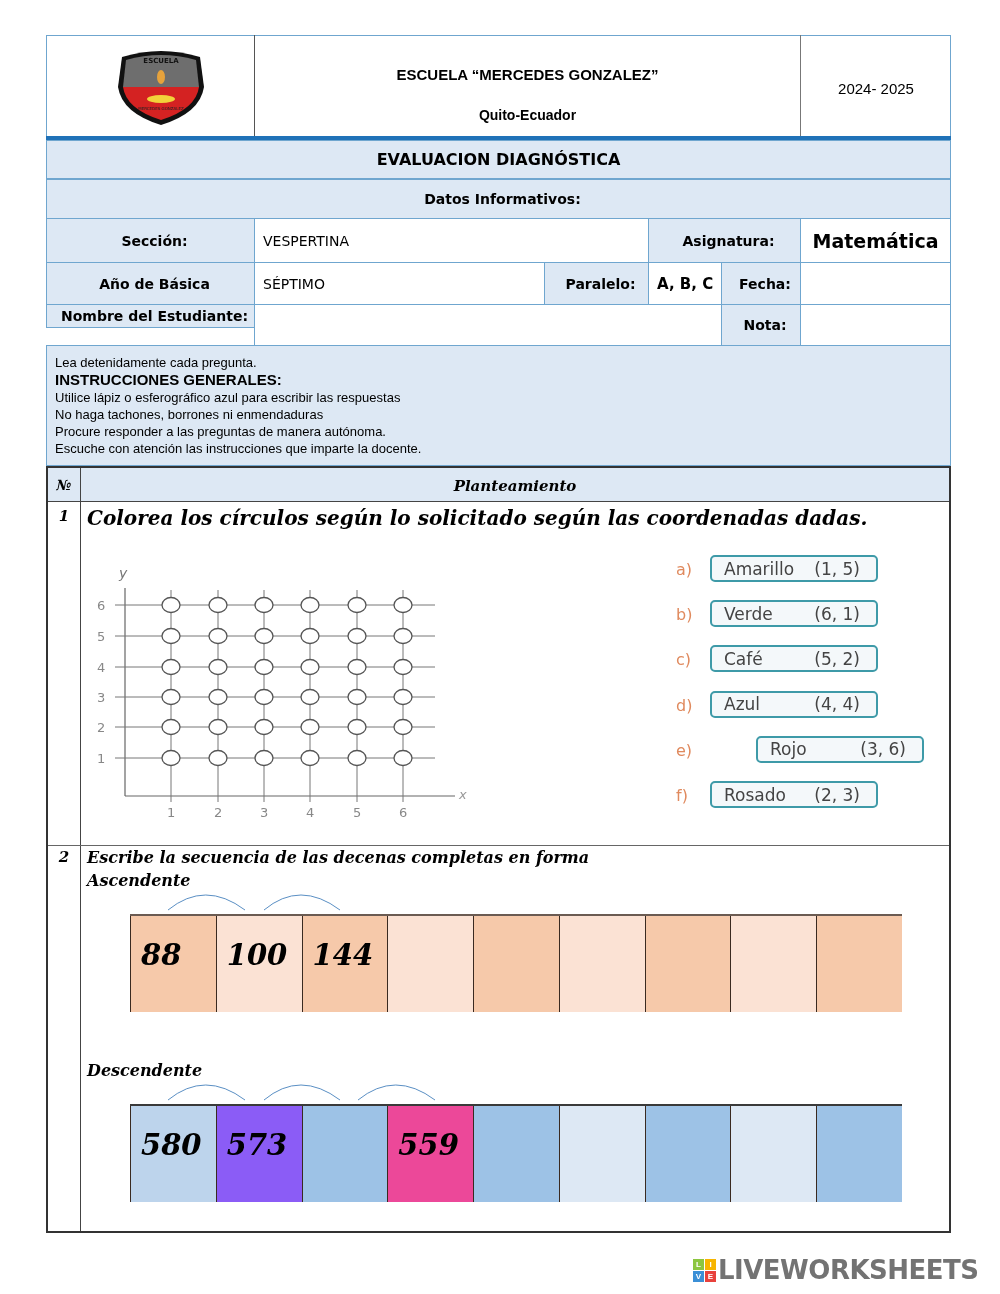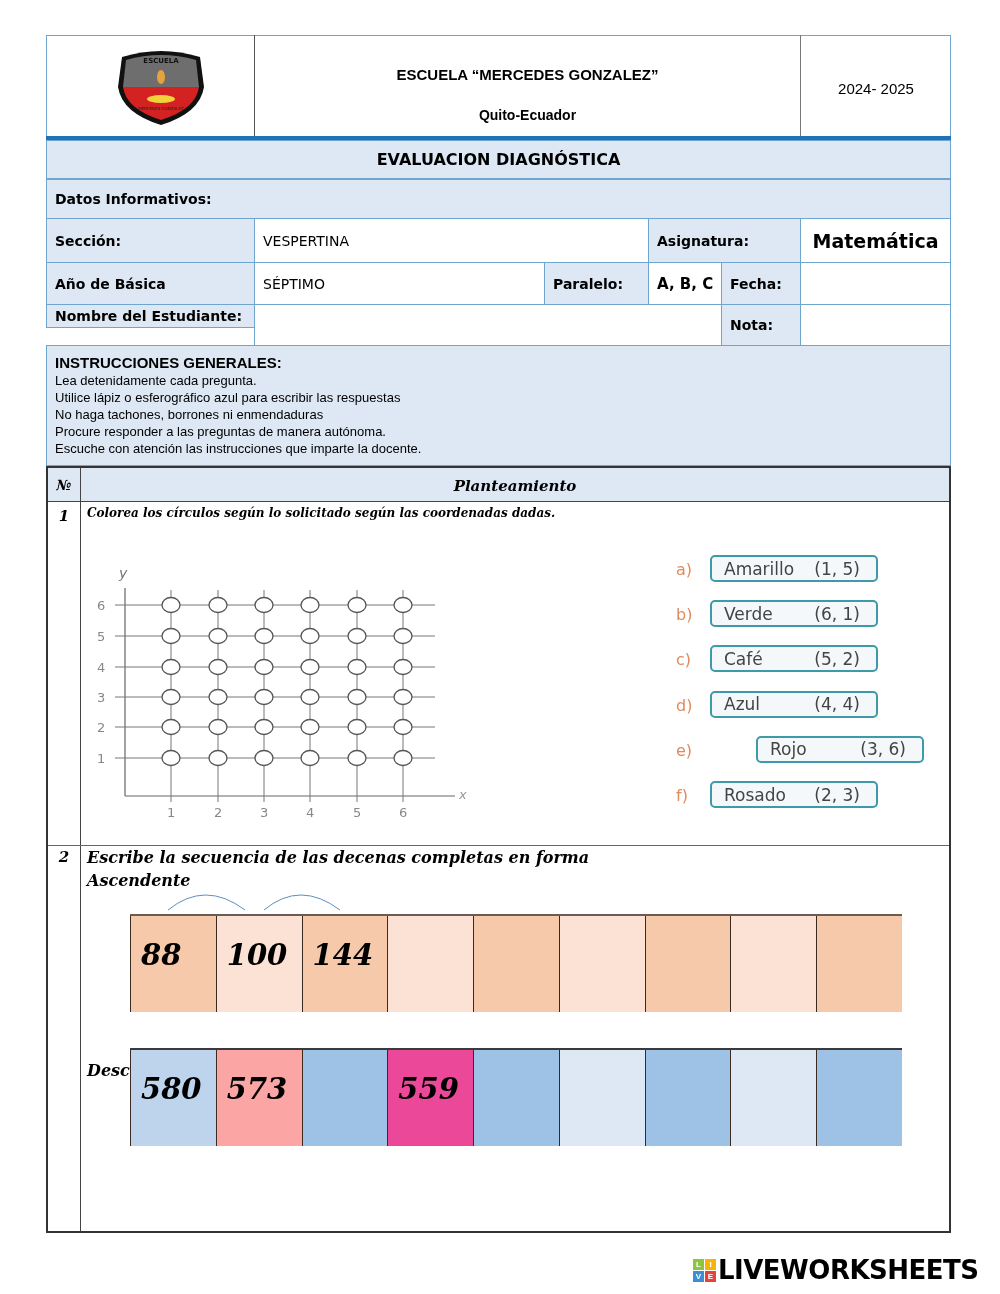--- a/index.html
+++ b/index.html
@@ -2,21 +2,21 @@
 <html><head>
 <meta charset="utf-8">
 <style>
   html,body{margin:0;padding:0;background:#ffffff;}
   body{width:1000px;height:1294px;position:relative;overflow:hidden;font-family:"Liberation Sans",sans-serif;color:#000;}
   .abs{position:absolute;box-sizing:border-box;}
   .cell{position:absolute;box-sizing:border-box;border:1px solid #6fa6cf;}
   .lbl{font-family:"DejaVu Sans",sans-serif;font-weight:bold;font-size:14px;}
   .val{font-family:"DejaVu Sans",sans-serif;font-size:14px;}
   .vc{display:flex;align-items:center;padding-left:8px;}
-  .blue{background:#dde8f4;}
+  .blue{background:#dde8f4;justify-content:center;}
   .serif-it{font-family:"DejaVu Serif",serif;font-style:italic;font-weight:bold;}
   .seq-cell{position:absolute;box-sizing:border-box;border-left:1px solid #3a2a20;top:0;height:96px;}
   .seq-num{position:absolute;top:22px;left:10px;font-family:"DejaVu Serif",serif;font-style:italic;font-weight:bold;font-size:29px;}
   .choice-letter{position:absolute;font-family:"DejaVu Sans",sans-serif;font-size:16px;color:#e08a5e;}
   .choice-box{position:absolute;box-sizing:border-box;width:168px;height:27px;border:2px solid #3e9aa8;border-radius:5px;background:#f4f8fa;font-family:"DejaVu Sans",sans-serif;font-size:17px;color:#444;display:flex;justify-content:space-between;align-items:center;padding:0 16px 0 12px;}
 </style>
 </head>
 <body>
 
 <div class="abs" style="left:46px;top:35px;width:905px;height:103px;border:1px solid #6fa6cf;"></div>
@@ -87,36 +87,36 @@
     <span class="val"></span>
   </div>
 <div class="cell blue vc" style="left:721px;top:304px;width:80px;height:42px;">
     <span class="lbl">Nota:</span>
   </div>
 <div class="cell vc" style="left:800px;top:304px;width:151px;height:42px;">
     <span class="val"></span>
   </div>
 
 <div class="cell blue" style="left:46px;top:345px;width:905px;height:121px;padding:8px 0 0 8px;">
+  <div style="font-size:13px;line-height:17px;">Lea detenidamente cada pregunta.</div>
   <div style="font-weight:bold;font-size:15px;line-height:18px;">INSTRUCCIONES GENERALES:</div>
-  <div style="font-size:13px;line-height:17px;">Lea detenidamente cada pregunta.</div>
   <div style="font-size:13px;line-height:17px;">Utilice lápiz o esferográfico azul para escribir las respuestas</div>
   <div style="font-size:13px;line-height:17px;">No haga tachones, borrones ni enmendaduras</div>
   <div style="font-size:13px;line-height:17px;">Procure responder a las preguntas de manera autónoma.</div>
   <div style="font-size:13px;line-height:17px;">Escuche con atención las instrucciones que imparte la docente.</div>
 </div>
 
 <div class="abs" style="left:46px;top:466px;width:905px;height:767px;border:2px solid #333;"></div>
 <div class="abs" style="left:48px;top:468px;width:901px;height:34px;background:#dde8f4;border-bottom:1px solid #444;"></div>
 <div class="abs" style="left:80px;top:468px;width:1px;height:763px;background:#444;"></div>
 <div class="abs serif-it" style="left:48px;top:477px;width:32px;text-align:center;font-size:14px;">№</div>
 <div class="abs serif-it" style="left:81px;top:477px;width:868px;text-align:center;font-size:15px;">Planteamiento</div>
 
 <div class="abs serif-it" style="left:48px;top:507px;width:32px;text-align:center;font-size:15px;">1</div>
-<div class="abs serif-it" style="left:87px;top:506px;font-size:12px;">Colorea los círculos según lo solicitado según las coordenadas dadas.</div>
+<div class="abs serif-it" style="left:87px;top:506px;font-size:20px;">Colorea los círculos según lo solicitado según las coordenadas dadas.</div>
 
 <div class="abs" style="left:85px;top:560px;width:400px;height:270px;">
   <svg id="grid-svg" width="400" height="270" viewBox="0 0 400 270">
     <text x="34" y="18" font-size="14" font-style="italic" fill="#777" font-family="DejaVu Sans, sans-serif">y</text>
     <text x="374" y="239" font-size="13" font-style="italic" fill="#999" font-family="DejaVu Sans, sans-serif">x</text>
     <g id="grid-lines">
         <line x1="40" y1="28" x2="40" y2="236" stroke="#666" stroke-width="1.2"></line>
         <line x1="40" y1="236" x2="370" y2="236" stroke="#666" stroke-width="1.2"></line>
         <line x1="30" y1="198" x2="350" y2="198" stroke="#777" stroke-width="1"></line>
         <line x1="30" y1="167" x2="350" y2="167" stroke="#777" stroke-width="1"></line>
@@ -261,26 +261,26 @@
       </div>
     </div>
 </div>
 
 <div class="abs serif-it" style="left:87px;top:1061px;font-size:16px;">Descendente</div>
 <svg class="abs" style="left:160px;top:1078px;" width="290" height="28">
   <path d="M8 22 Q45 -8 85 22" fill="none" stroke="#5a8fc4" stroke-width="1"></path>
   <path d="M104 22 Q140 -8 180 22" fill="none" stroke="#5a8fc4" stroke-width="1"></path>
   <path d="M198 22 Q235 -8 275 22" fill="none" stroke="#5a8fc4" stroke-width="1"></path>
 </svg>
-<div class="abs" style="left:130px;top:1048px;width:772px;height:98px;border-top:2px solid #3a3a3a;border-bottom:4px solid #7f1d1d;border-right:1px solid #3a3a3a;">
+<div class="abs" style="left:130px;top:1104px;width:772px;height:98px;border-top:2px solid #3a3a3a;border-bottom:4px solid #7f1d1d;border-right:1px solid #3a3a3a;">
   <div id="desc-wrap" style="position:relative;width:100%;height:100%;">
       <div class="seq-cell" style="left: 0px; width: 85.7778px; background: rgb(189, 212, 236);">
         <span class="seq-num">580</span>
       </div>
-      <div class="seq-cell" style="left: 85.7778px; width: 85.7778px; background: #fca5a5;">
+      <div class="seq-cell" style="left: 85.7778px; width: 85.7778px; background: #8b5cf6;">
         <span class="seq-num">573</span>
       </div>
       <div class="seq-cell" style="left: 171.556px; width: 85.7778px; background: rgb(157, 194, 230);">
         <span class="seq-num"></span>
       </div>
       <div class="seq-cell" style="left: 257.333px; width: 85.7778px; background: #ec4899;">
         <span class="seq-num">559</span>
       </div>
       <div class="seq-cell" style="left: 343.111px; width: 85.7778px; background: rgb(157, 194, 230);">
         <span class="seq-num"></span>
@@ -300,14 +300,14 @@
     </div>
 </div>
 
 <div class="abs" style="left:693px;top:1255px;width:300px;height:30px;display:flex;align-items:center;">
   <div style="display:grid;grid-template-columns:11px 11px;grid-template-rows:11px 11px;gap:1px;margin-right:2px;">
     <span style="background:#8cc63f;color:#fff;font-size:8px;font-weight:bold;text-align:center;line-height:11px;">L</span>
     <span style="background:#f7b500;color:#fff;font-size:8px;font-weight:bold;text-align:center;line-height:11px;">I</span>
     <span style="background:#3b8fd6;color:#fff;font-size:8px;font-weight:bold;text-align:center;line-height:11px;">V</span>
     <span style="background:#e8413c;color:#fff;font-size:8px;font-weight:bold;text-align:center;line-height:11px;">E</span>
   </div>
-  <span style="font-family:'DejaVu Sans',sans-serif;font-weight:bold;font-size:26px;color:#000000;letter-spacing:-0.5px;">LIVEWORKSHEETS</span>
+  <span style="font-family:'DejaVu Sans',sans-serif;font-weight:bold;font-size:26px;color:#737373;letter-spacing:-0.5px;">LIVEWORKSHEETS</span>
 </div>
 
 </body></html>

